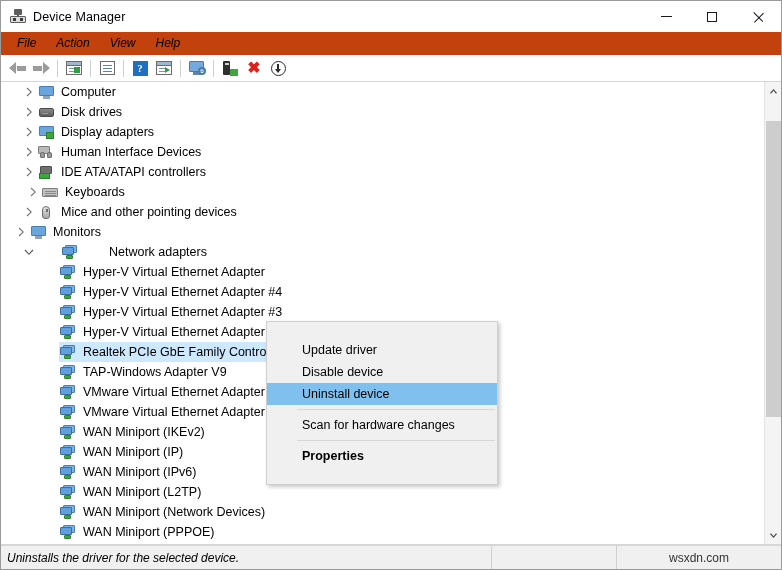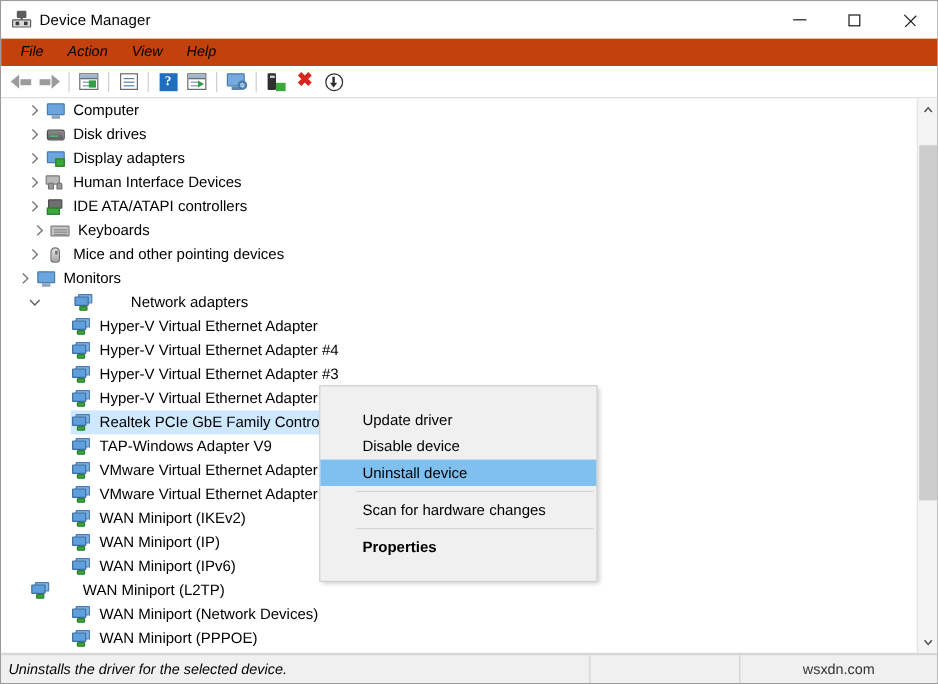--- a/index.html
+++ b/index.html
@@ -945,21 +945,21 @@
         <div class="row" style="padding-left: 58px;">
           <span class="icon-wrap">
             <span class="dev-net">
               <span class="n-back"></span>
               <span class="n-front"></span>
               <span class="n-plug"></span>
             </span>
           </span>
           <span class="label">WAN Miniport (IPv6)</span>
         </div>
-        <div class="row" style="padding-left: 24px; gap: 20px;">
+        <div class="row" style="padding-left: 58px;">
           <span class="icon-wrap">
             <span class="dev-net">
               <span class="n-back"></span>
               <span class="n-front"></span>
               <span class="n-plug"></span>
             </span>
           </span>
           <span class="label">WAN Miniport (L2TP)</span>
         </div>
         <div class="row" style="padding-left: 58px;">

